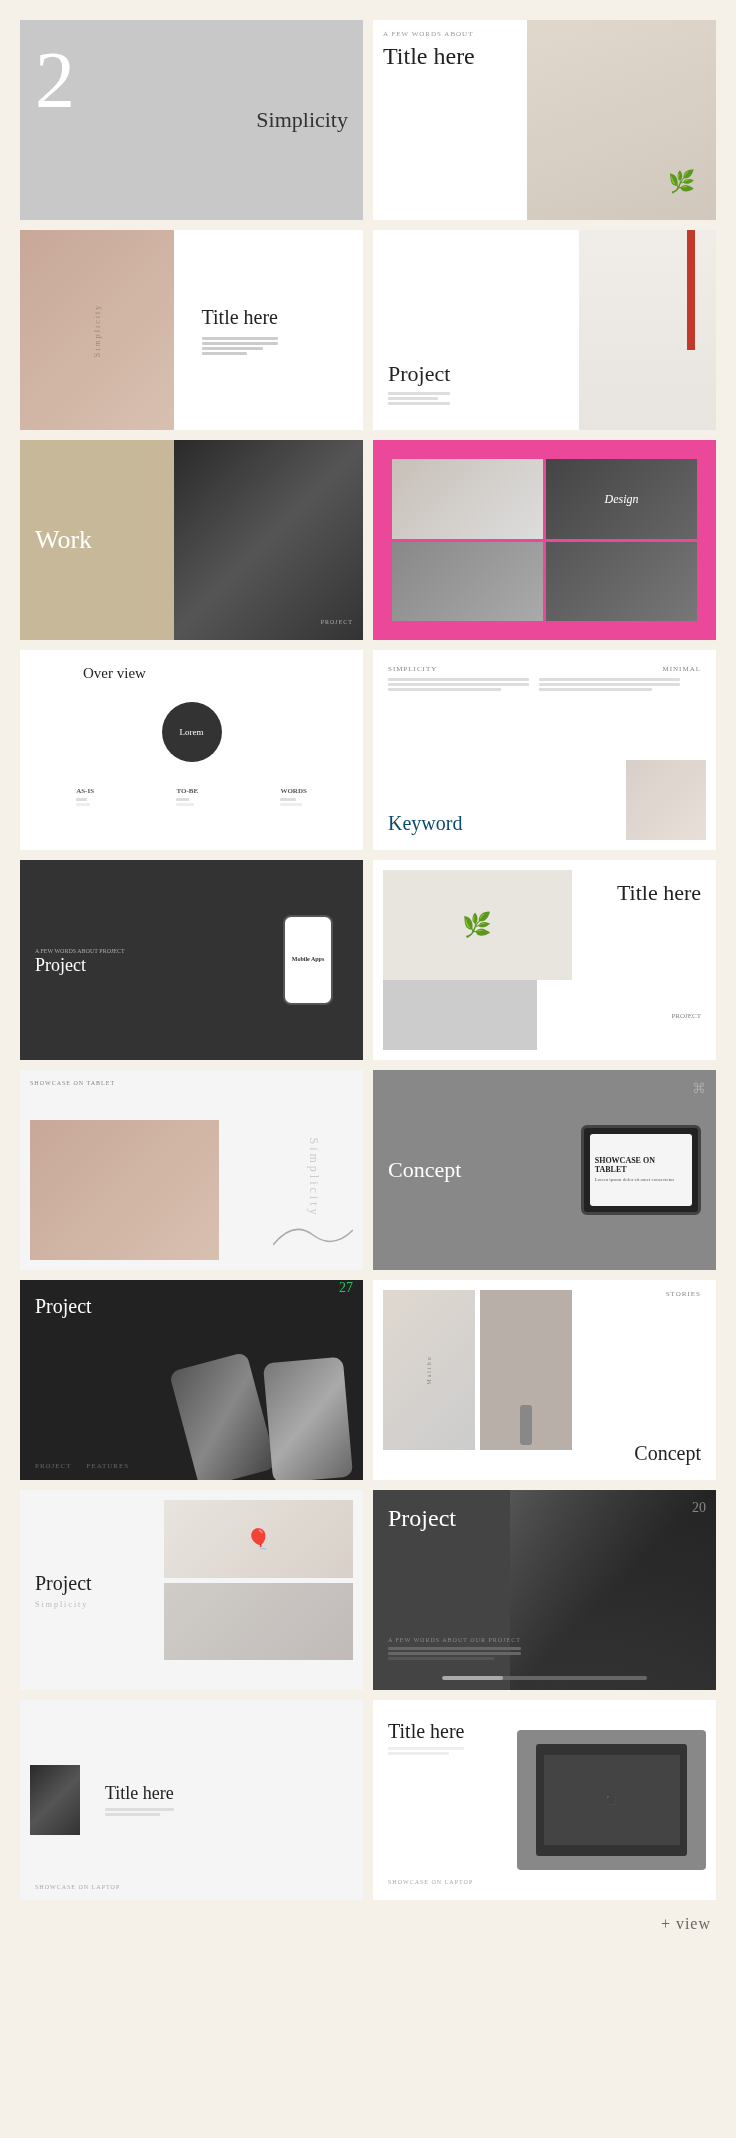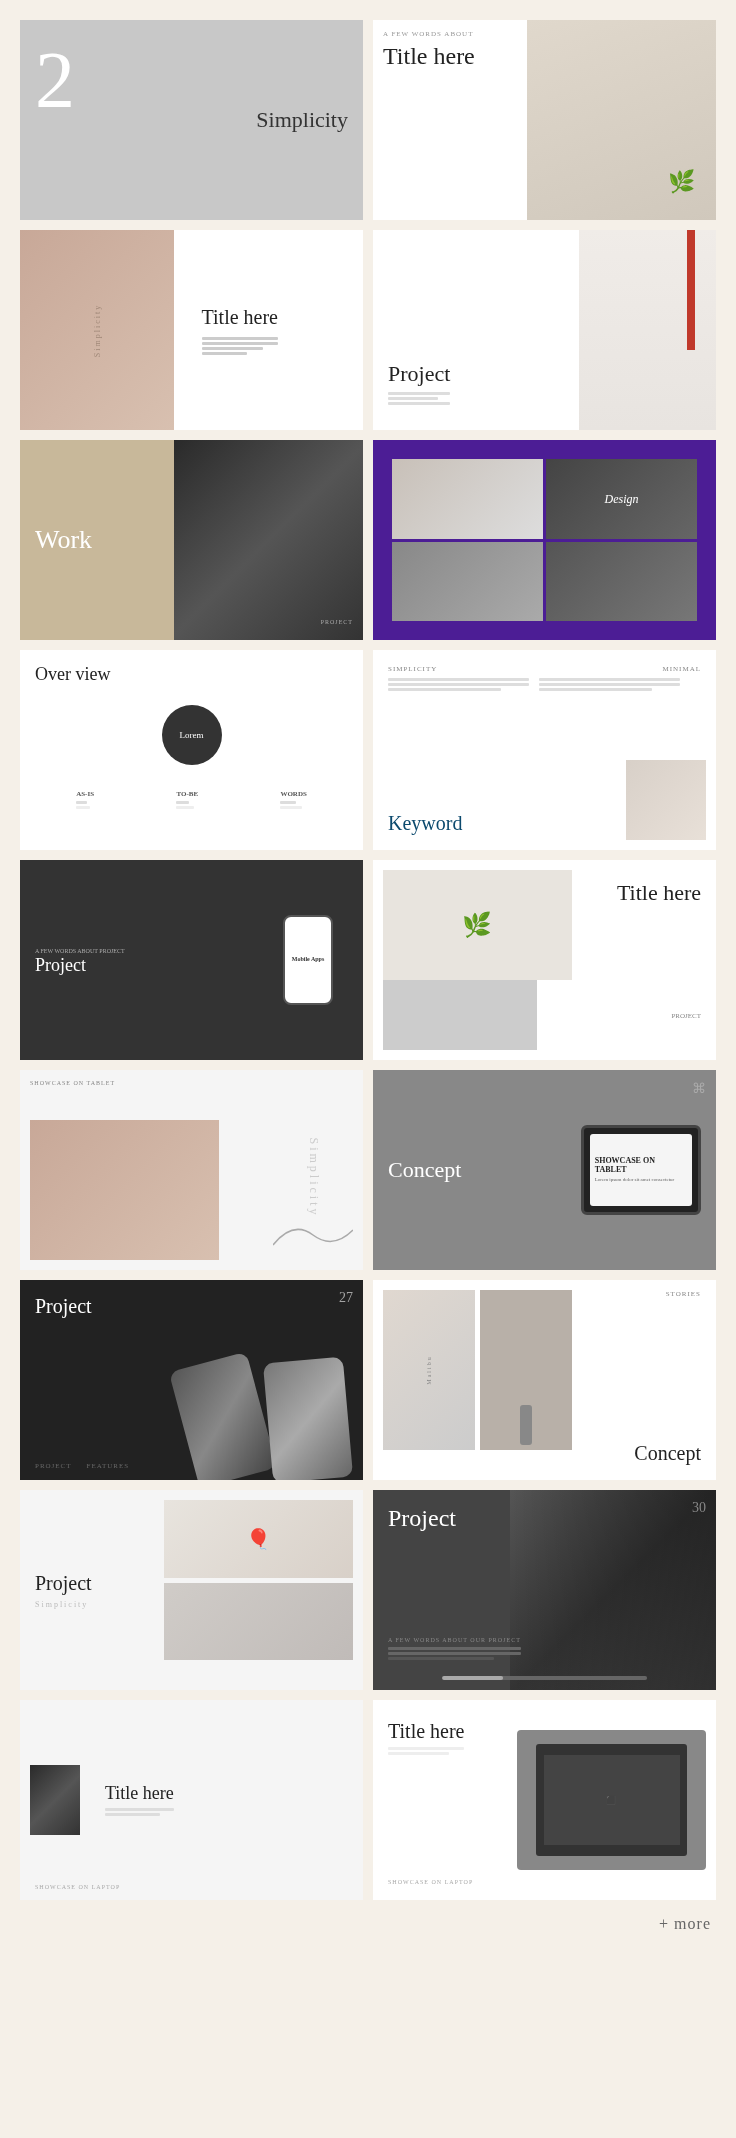--- a/index.html
+++ b/index.html
@@ -166,21 +166,21 @@
       right: 0;
       top: 0;
       width: 55%;
       height: 100%;
       background: #555;
       overflow: hidden;
     }
 
     
     .slide-6 {
-      background: #4c1d95;
+      background: #ec4899;
       display: grid;
       grid-template-columns: 1fr 1fr;
       grid-template-rows: 1fr 1fr;
       gap: 3px;
       padding: 19px;
     }
     .slide-6 .photo {
       background: #888;
       display: flex;
       align-items: center;
@@ -200,24 +200,25 @@
 
     
     .slide-7 {
       background: #fff;
       padding: 15px;
       display: flex;
       flex-direction: column;
       justify-content: flex-start;
     }
     .slide-7 .title {
-      font-size: 18px;
+      font-size: 15px;
       color: #222;
       font-weight: 400;
       line-height: 1.1;
+      margin-left: 48px;
     }
     .slide-7 .circle {
       width: 60px;
       height: 60px;
       border-radius: 50%;
       background: #333;
       display: flex;
       align-items: center;
       justify-content: center;
       color: #fff;
@@ -478,24 +479,24 @@
     .slide-13 .phone-img {
       width: 80px;
       height: 120px;
       background: linear-gradient(135deg, #555 0%, #888 50%, #444 100%);
       border-radius: 10px;
       transform: rotate(-15deg);
       margin-right: 5px;
     }
     .slide-13 .number {
       position: absolute;
-      top: 10px;
+      top: 0;
       right: 10px;
       font-size: 14px;
-      color: #a3a3a3;
+      color: #22c55e;
     }
     .slide-13 .bottom-labels {
       position: absolute;
       bottom: 10px;
       left: 15px;
       display: flex;
       gap: 15px;
       font-size: 7px;
       color: #666;
       text-transform: uppercase;
@@ -1019,21 +1020,21 @@
         </div>
       </div>
       <div class="desc-text">
         <div style="font-size:6px;color:#888;text-transform:uppercase;letter-spacing:1px;margin-bottom:3px;">A FEW WORDS ABOUT OUR PROJECT</div>
         <div class="text-lines">
           <div class="text-line full" style="background:#666;"></div>
           <div class="text-line full" style="background:#666;"></div>
           <div class="text-line medium" style="background:#555;"></div>
         </div>
       </div>
-      <div class="number">30</div>
+      <div class="number">20</div>
       <div class="video-controls">
         <div class="video-controls-inner"></div>
       </div>
     </div>
   </div>
 
   <div class="slide">
     <div class="slide-inner slide-17">
       <div class="img-left">
         <div class="figure-dark" style="width:100%;height:100%;"></div>
@@ -1067,14 +1068,14 @@
           </div>
         </div>
       </div>
       <div class="on-label">SHOWCASE ON LAPTOP</div>
     </div>
   </div>
 
 </div>
 
 <div class="more-row">
-  <span class="more-btn">+ more</span>
+  <span class="more-btn">+ view</span>
 </div>
 
 </body></html>

